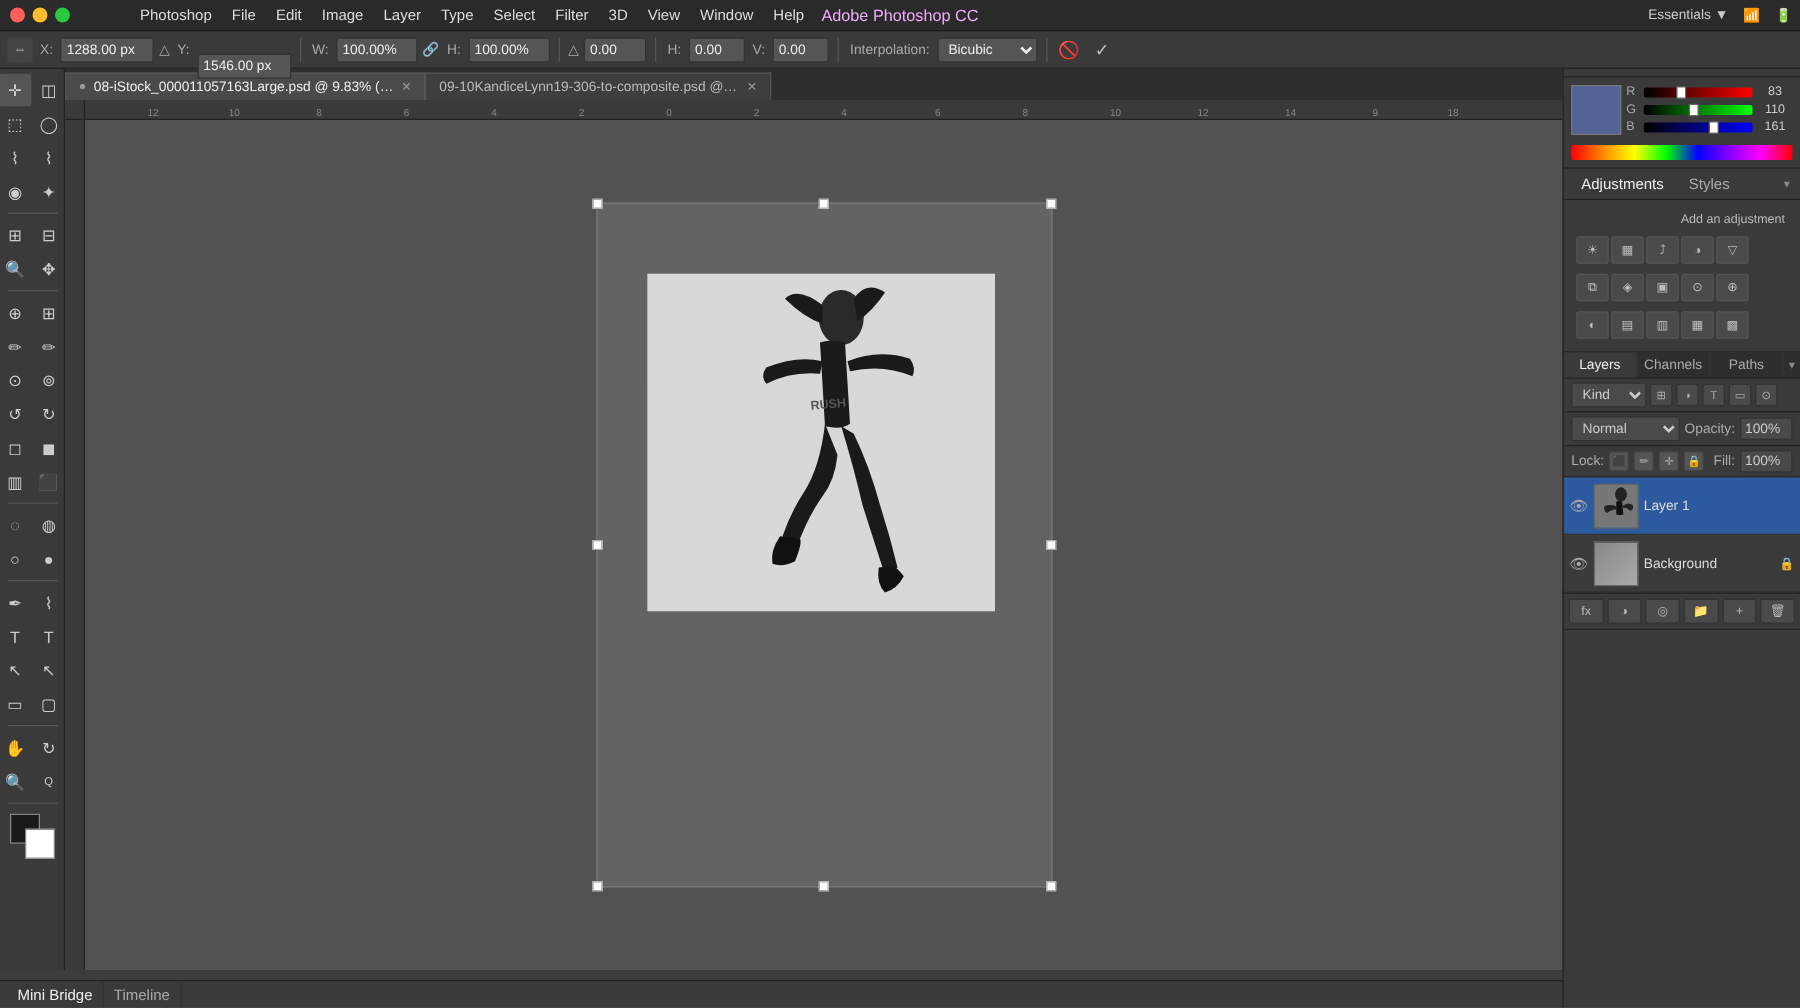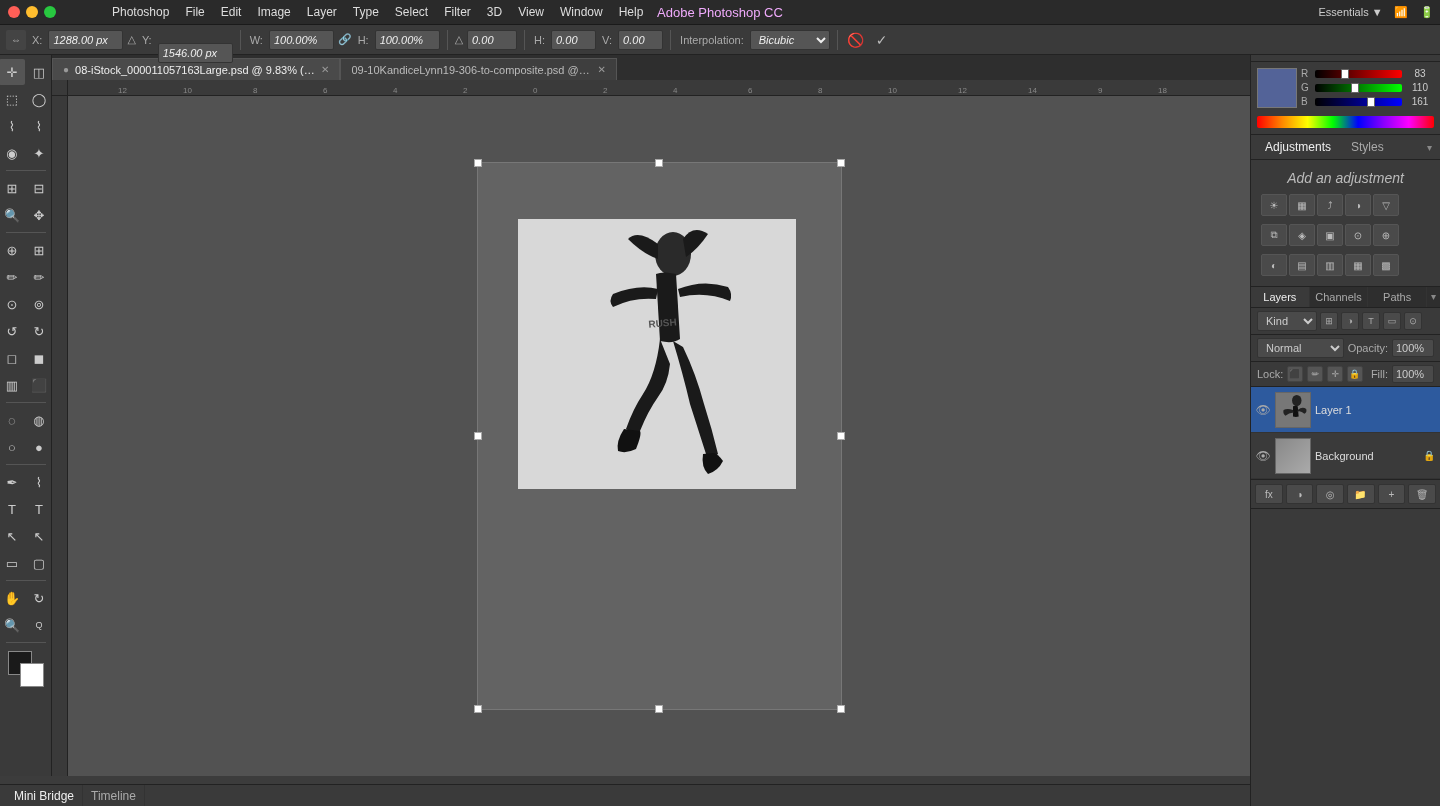--- a/index.html
+++ b/index.html
@@ -105,21 +105,20 @@
     }
     .opt-input {
       background: #555;
       border: 1px solid #333;
       color: #eee;
       font-size: 11px;
       height: 20px;
       padding: 0 4px;
       width: 70px;
       border-radius: 2px;
-      font-style: italic;
     }
     .opt-divider {
       width: 1px; height: 20px;
       background: #555;
       margin: 0 3px;
     }
     .opt-btn {
       width: 22px; height: 22px;
       display: flex; align-items: center; justify-content: center;
       background: transparent;
@@ -411,25 +410,24 @@
       height: 12px;
       background: linear-gradient(to right, #ff0000, #ff8800, #ffff00, #00ff00, #0000ff, #8800ff, #ff00ff, #ff0000);
       border-radius: 2px;
       margin-top: 4px;
     }
 
     
     .adj-header {
       display: flex;
       align-items: center;
-      justify-content: center;
+      justify-content: flex-end;
       padding: 4px 6px;
-      font-size: 14px;
+      font-size: 10px;
       color: #bbb;
-      font-style: italic;
     }
     .adj-icons {
       display: flex;
       flex-wrap: wrap;
       gap: 2px;
       padding: 4px;
     }
     .adj-icon {
       width: 26px; height: 22px;
       background: #4a4a4a;

